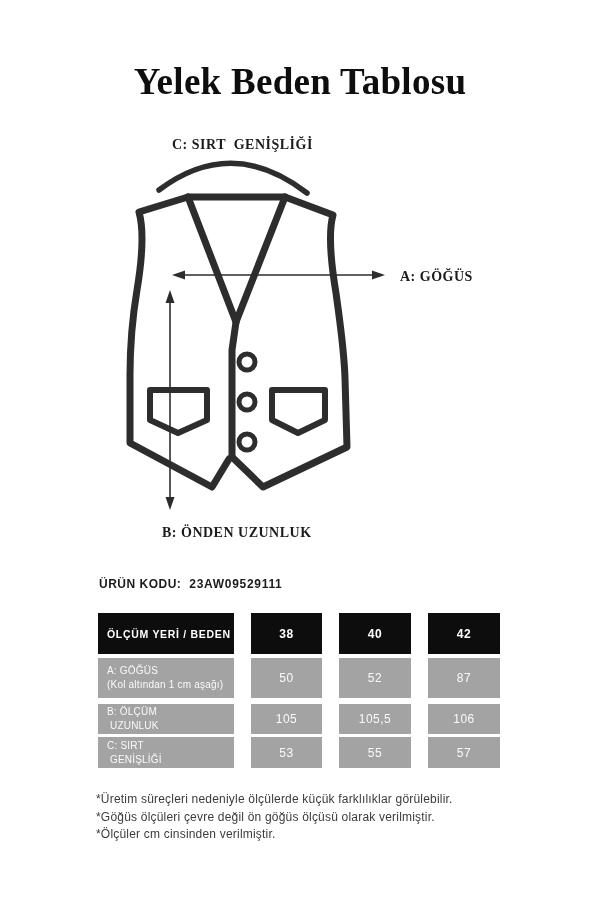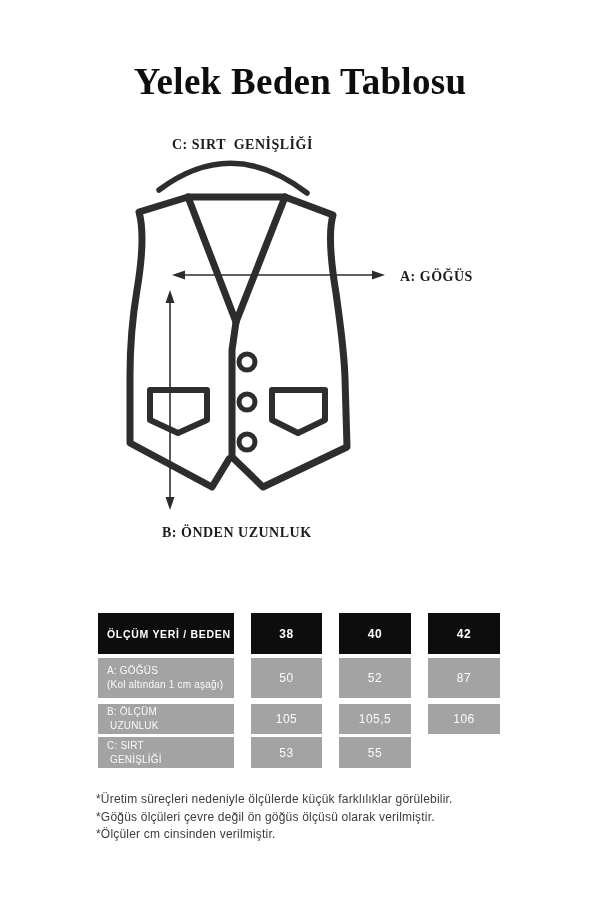--- a/index.html
+++ b/index.html
@@ -86,20 +86,23 @@
       <line x1="80" y1="172" x2="80" y2="368" stroke-width="1.6"></line>
       <polygon points="80,160 75.5,173 84.5,173" stroke="none"></polygon>
       <polygon points="80,380 75.5,367 84.5,367" stroke="none"></polygon>
     </g>
   </svg>
 
   <div class="diag-label label-c">C: SIRT  GENİŞLİĞİ</div>
   <div class="diag-label label-a">A: GÖĞÜS</div>
   <div class="diag-label label-b">B: ÖNDEN UZUNLUK</div>
 
+  <div class="product-code">
+    <span>ÜRÜN KODU:</span><span class="code-value">23AW09529111</span>
+  </div>
 
   <div class="size-table">
     <div class="trow thead">
       <div class="cell label-cell">ÖLÇÜM YERİ / BEDEN</div>
       <div class="cell num-cell">38</div>
       <div class="cell num-cell">40</div>
       <div class="cell num-cell">42</div>
     </div>
     <div class="trow body-row row-a">
       <div class="cell label-cell">A: GÖĞÜS
@@ -113,20 +116,21 @@
  UZUNLUK</div>
       <div class="cell num-cell">105</div>
       <div class="cell num-cell">105,5</div>
       <div class="cell num-cell">106</div>
     </div>
     <div class="trow body-row row-c">
       <div class="cell label-cell">C: SIRT
  GENİŞLİĞİ</div>
       <div class="cell num-cell">53</div>
       <div class="cell num-cell">55</div>
+      <div class="cell num-cell">57</div>
     </div>
   </div>
 
   <div class="footnotes">
     <div class="footnote">*Üretim süreçleri nedeniyle ölçülerde küçük farklılıklar görülebilir.</div>
     <div class="footnote">*Göğüs ölçüleri çevre değil ön göğüs ölçüsü olarak verilmiştir.</div>
     <div class="footnote">*Ölçüler cm cinsinden verilmiştir.</div>
   </div>
 
 </div>

